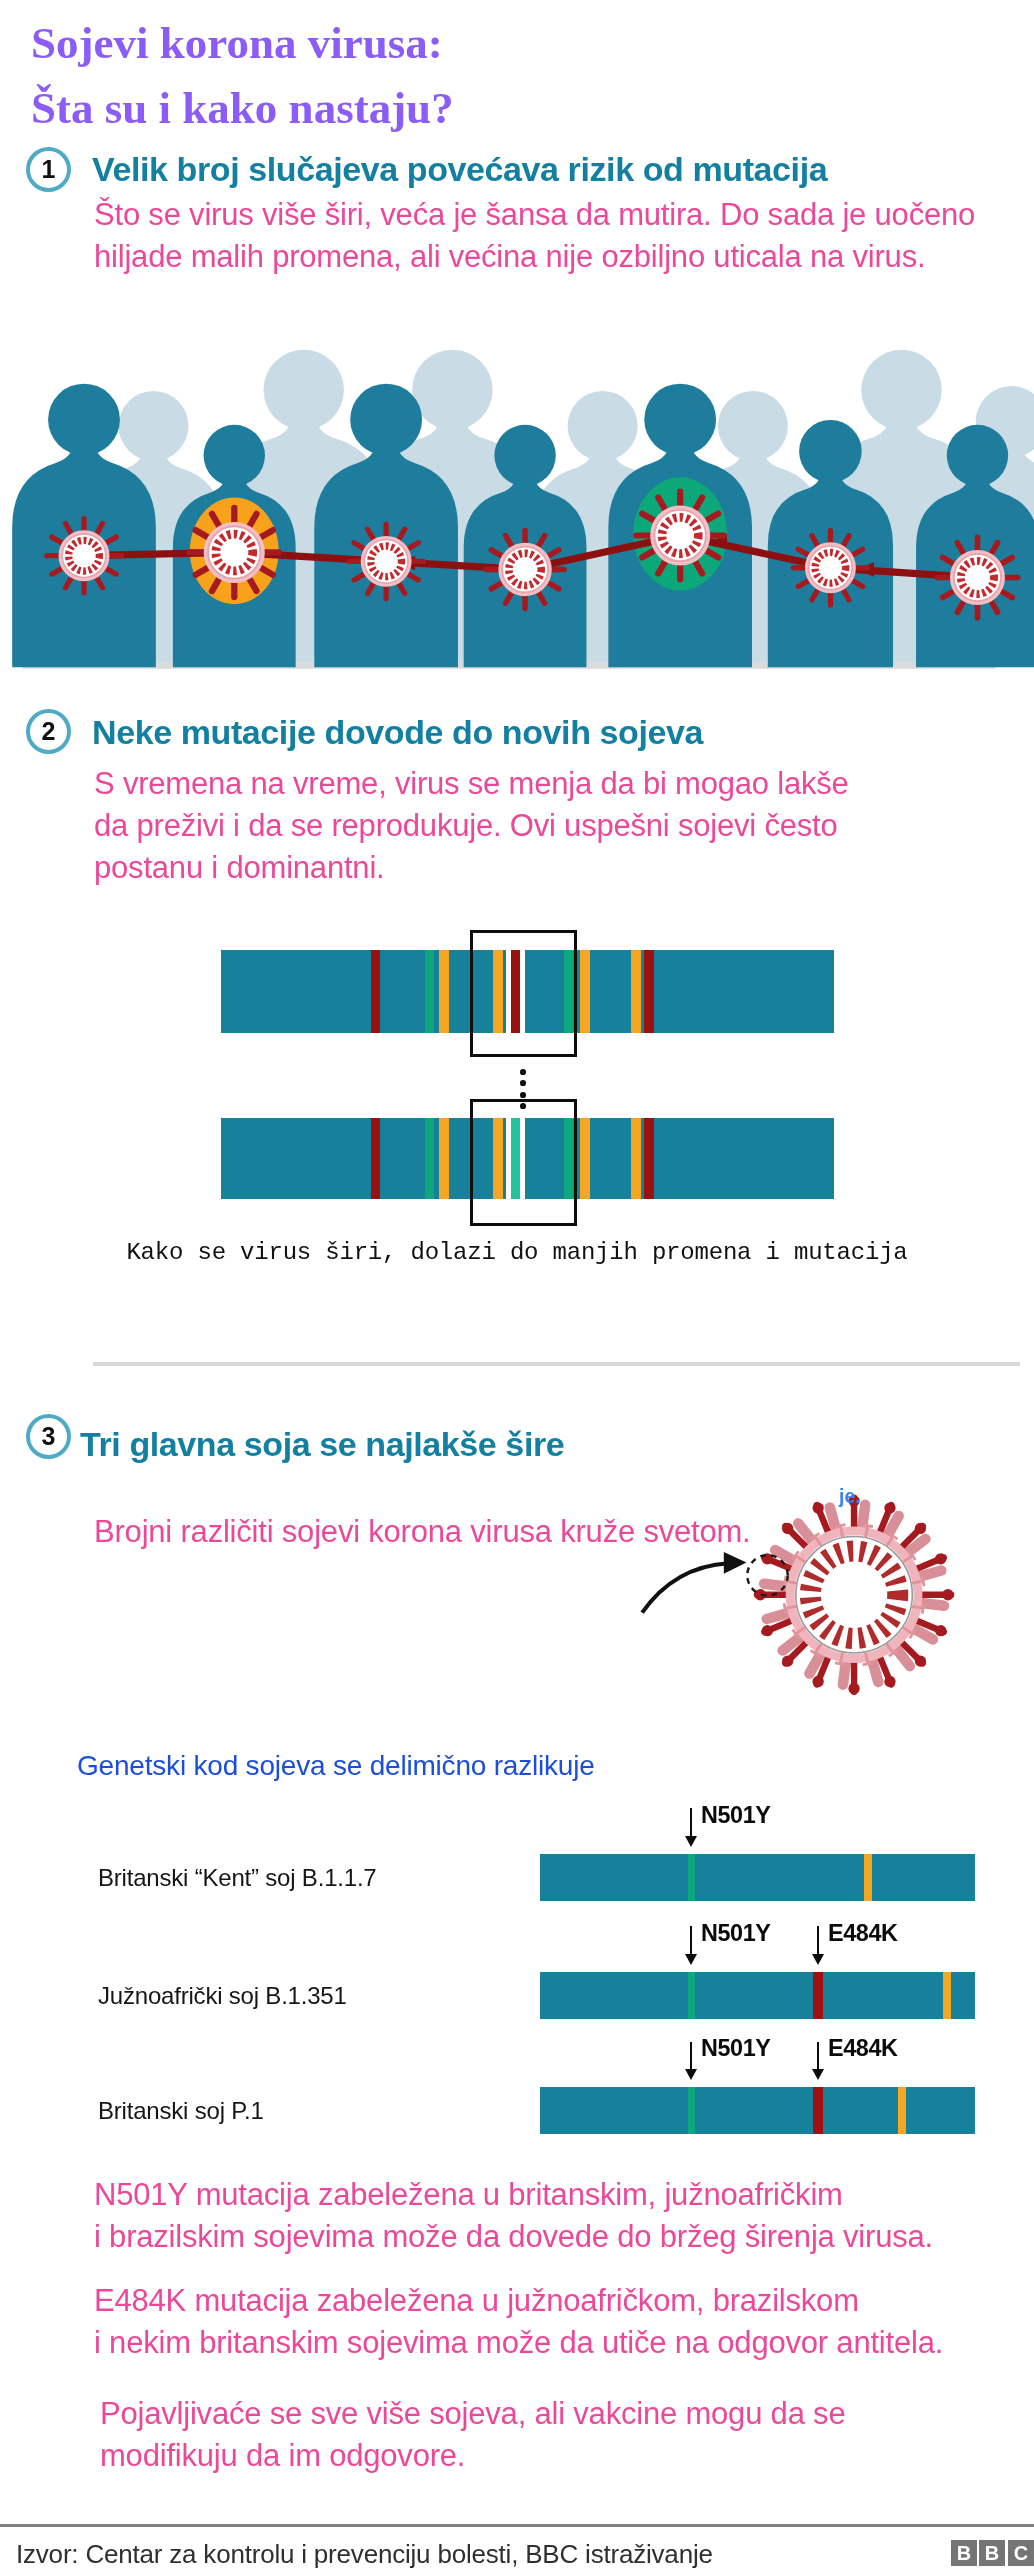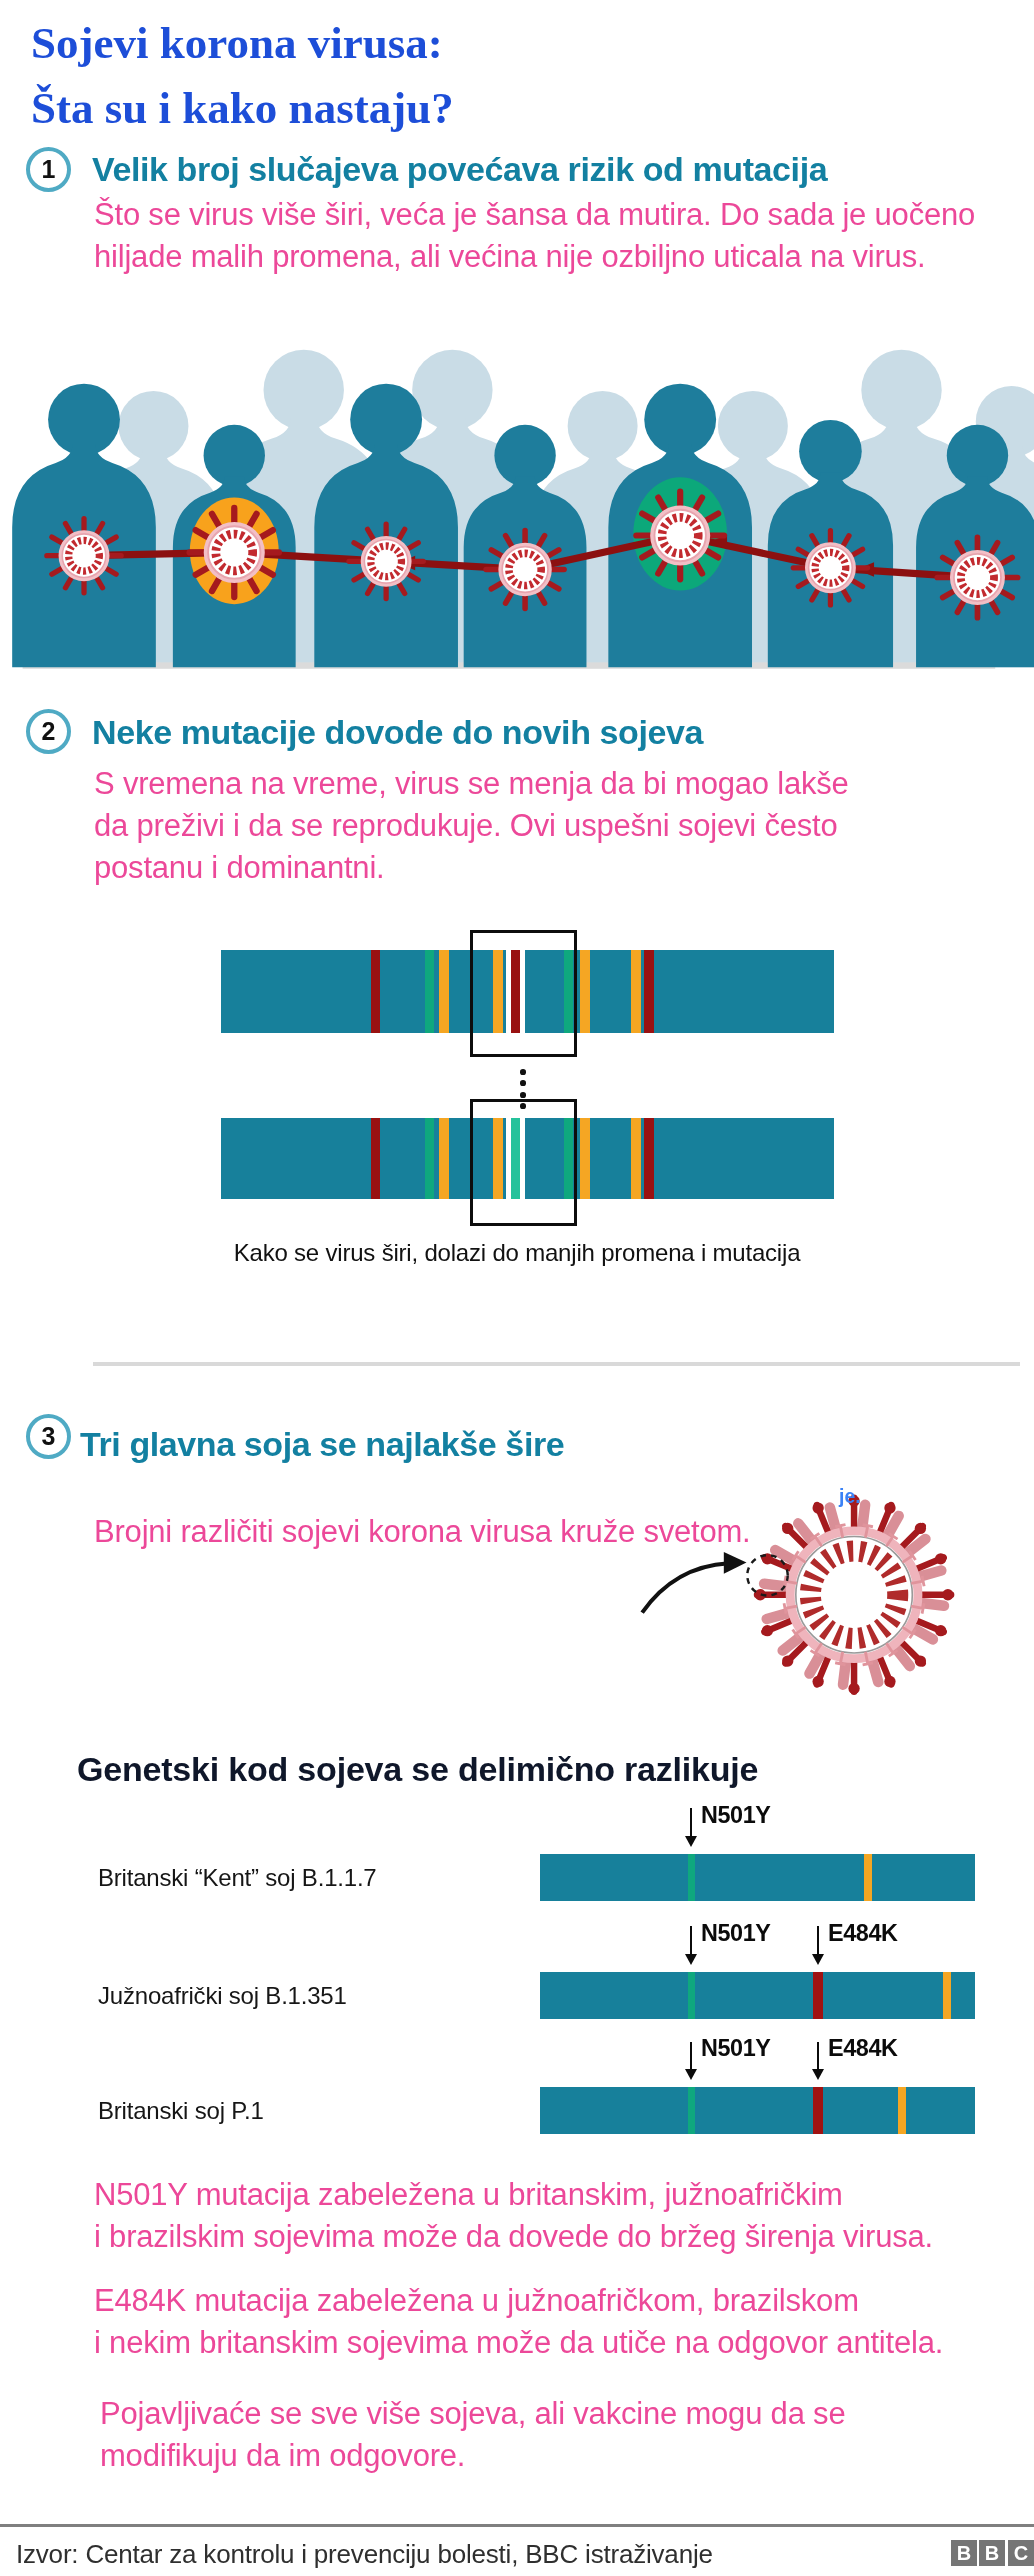--- a/index.html
+++ b/index.html
@@ -1,32 +1,32 @@
 <!DOCTYPE html>
 <html style="font-size:13px"><head>
 <meta charset="utf-8">
 <style>
   html,body{margin:0;padding:0;background:#fff;}
   #page{position:relative;width:1034px;height:2576px;background:#ffffff;overflow:hidden;
         font-family:"Liberation Sans",sans-serif;color:#1a1a1a;}
   .abs{position:absolute;}
   .title{font-family:"Liberation Serif",serif;font-weight:700;font-size:45px;line-height:65px;
-         color:#1d4ed8;letter-spacing:0;}
+         color:#8b5cf6;letter-spacing:0;}
   .num-circle{width:45px;height:45px;border:4px solid #4FAAC4;border-radius:50%;box-sizing:border-box;
               display:flex;align-items:center;justify-content:center;
               font-size:25px;font-weight:700;color:#111;background:#fff;}
   .sec-heading{font-size:34px;font-weight:700;color:#1380A1;letter-spacing:-0.4px;white-space:nowrap;}
   .body-text{font-size:31px;line-height:42px;color:#ec4899;letter-spacing:-0.2px;white-space:pre-line;}
   .fig-caption{font-size:24px;color:#111;text-align:center;letter-spacing:-0.2px;}
   .divider{background:#D9D9D9;}
   .genome-bar{position:absolute;}
   .stripe{position:absolute;top:0;bottom:0;}
   .hl-box{position:absolute;border:3.2px solid #0d0d0d;background:transparent;box-sizing:border-box;}
   .dot{position:absolute;width:5.7px;height:5.7px;border-radius:50%;background:#111;}
-  .strains-heading{font-size:34px;font-weight:700;color:#0f172a;letter-spacing:-0.2px;white-space:nowrap;}
+  .strains-heading{font-size:28px;font-weight:400;color:#1d4ed8;letter-spacing:-0.2px;white-space:nowrap;}
   .strain-label{position:absolute;font-size:24px;color:#161616;letter-spacing:-0.2px;white-space:nowrap;}
   .strain-bar{position:absolute;}
   .mut-shaft{position:absolute;width:2.4px;height:29px;background:#0b0b0b;}
   .mut-head{position:absolute;width:0;height:0;border-left:6.5px solid transparent;
             border-right:6.5px solid transparent;border-top:11.3px solid #0b0b0b;}
   .mut-label{position:absolute;font-size:23.4px;font-weight:700;color:#0b0b0b;letter-spacing:-0.4px;white-space:nowrap;}
   .footer-line{background:#7F7F7F;}
   .footer-src{font-size:26px;color:#2F2F2F;letter-spacing:-0.2px;white-space:nowrap;}
   .bbc-sq{position:absolute;width:26px;height:26px;background:#757575;color:#fff;
           display:flex;align-items:center;justify-content:center;
@@ -153,21 +153,21 @@
         <div class="stripe" style="left: 272px; width: 9.7px; background: rgb(245, 166, 35);"></div>
         <div class="stripe" style="left: 285px; width: 4.8px; background: rgb(255, 255, 255);"></div>
         <div class="stripe" style="left: 290px; width: 9px; background: rgb(37, 194, 155);"></div>
         <div class="stripe" style="left: 299px; width: 4.8px; background: rgb(255, 255, 255);"></div>
         <div class="stripe" style="left: 343px; width: 9px; background: rgb(15, 168, 126);"></div>
         <div class="stripe" style="left: 359px; width: 9.7px; background: rgb(245, 166, 35);"></div>
         <div class="stripe" style="left: 410px; width: 9.7px; background: rgb(245, 166, 35);"></div>
         <div class="stripe" style="left: 423px; width: 9.7px; background: rgb(153, 17, 17);"></div>
       </div>
     <div class="hl-box" style="left:470px;top:194px;width:107px;height:127px;"></div>
-    <div class="abs fig-caption" style="left:0;top:334px;width:1034px;">Kako se virus širi, dolazi do manjih promena i mutacija</div>
+    <div class="abs fig-caption" style="left:0;top:334px;width:1034px;font-family:Liberation Mono, monospace;">Kako se virus širi, dolazi do manjih promena i mutacija</div>
   </div>
 
   <div class="abs divider" style="left:93px;top:1362px;width:927px;height:4px;"></div>
 
   <div class="abs num-circle" style="left:26px;top:1414px;">
     <span>3</span>
   </div>
   <div class="abs sec-heading" style="left:80px;top:1417px;margin-top:8px;">Tri glavna soja se najlakše šire</div>
   <div class="abs body-text" style="left:94px;top:1511px;">Brojni različiti sojevi korona virusa kruže svetom.</div>
 

